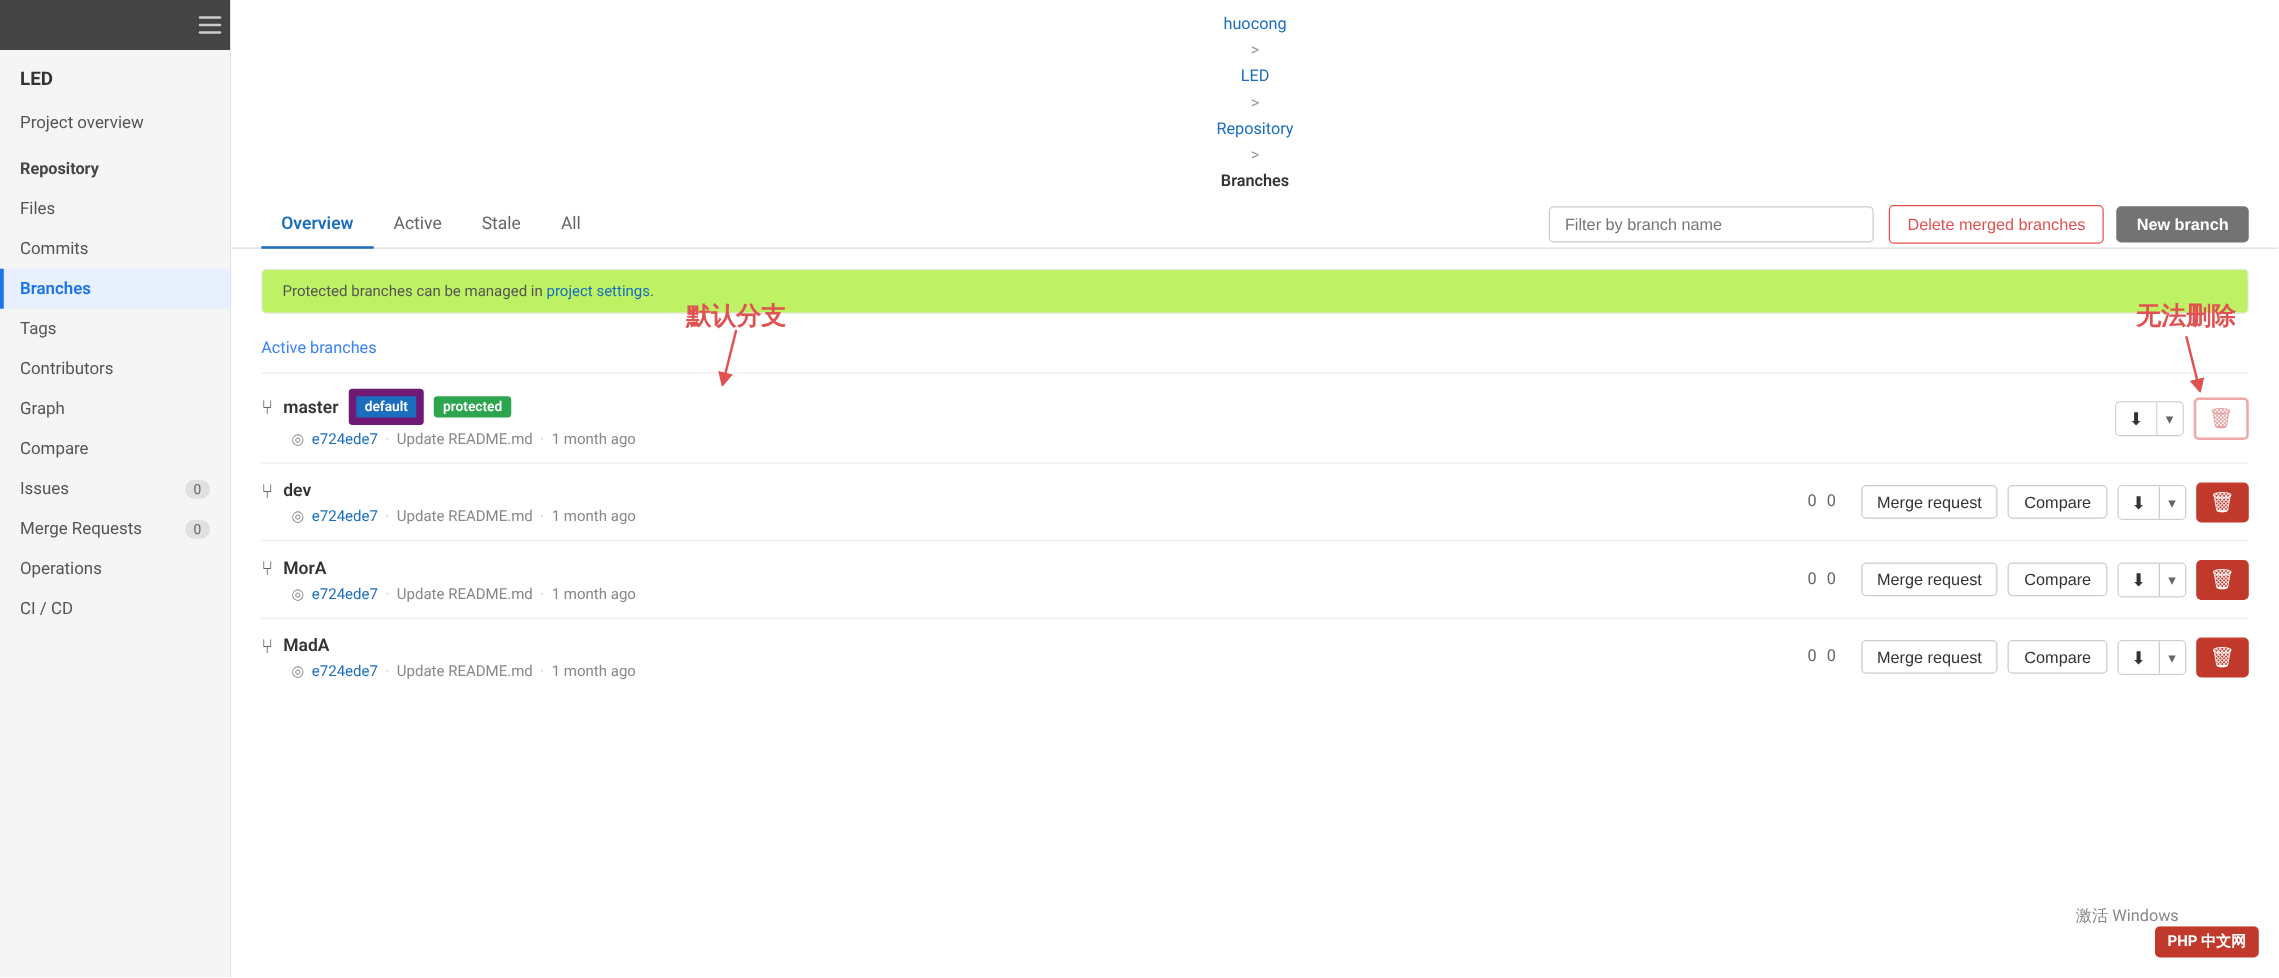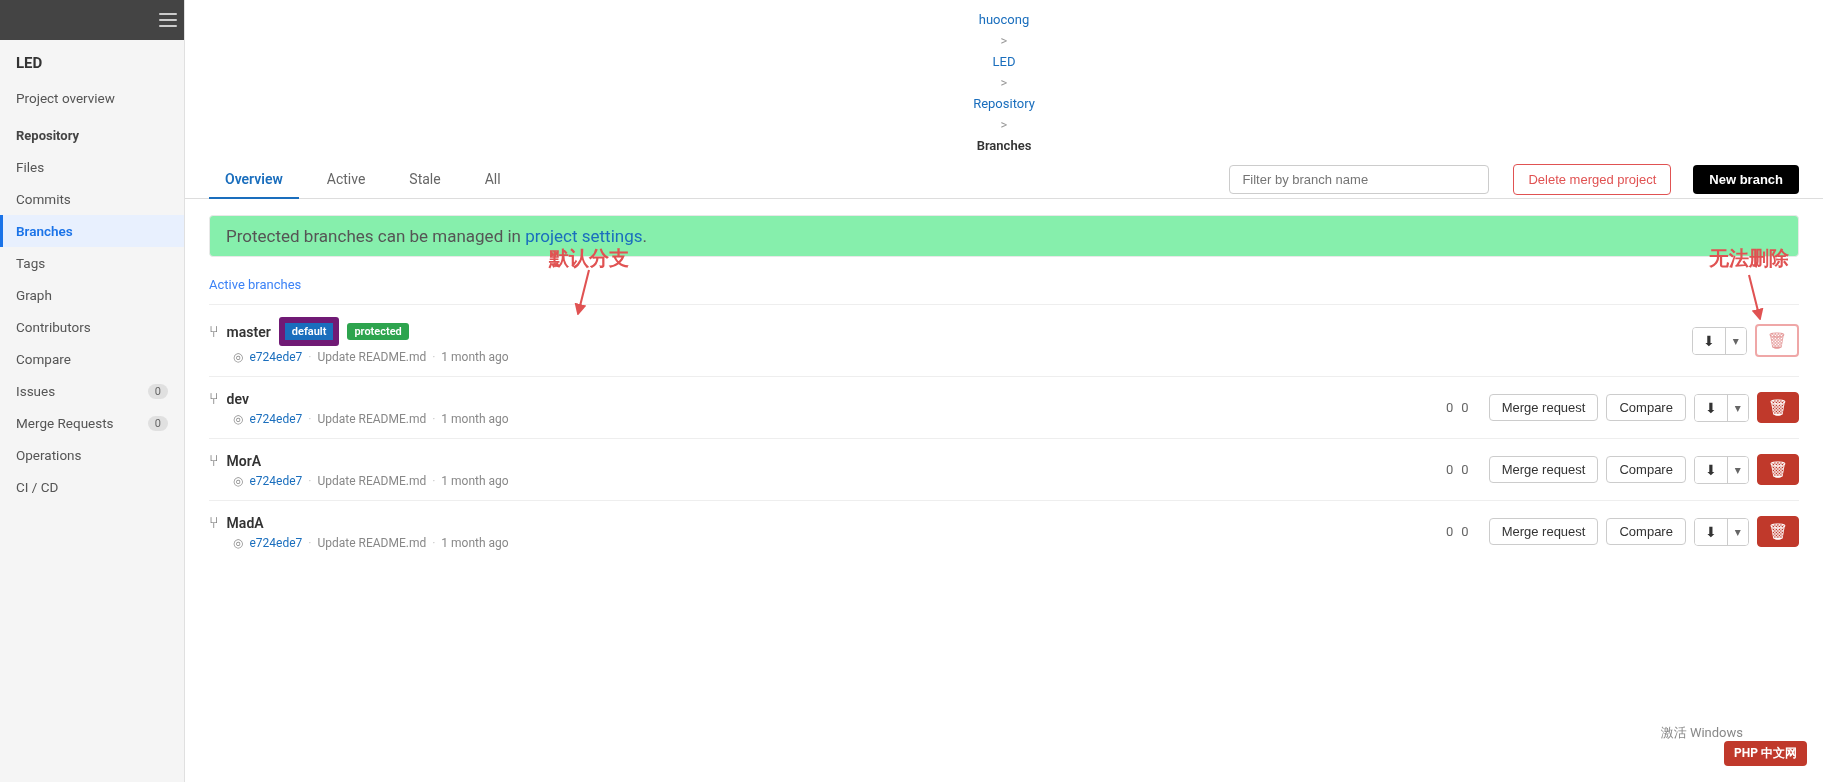--- a/index.html
+++ b/index.html
@@ -103,21 +103,21 @@
     .breadcrumb .sep { color: #999; }
     .breadcrumb .current { font-weight: 600; color: #333; }
 
     
     .tab-bar {
       display: flex;
       align-items: center;
       padding: 0 24px;
       border-bottom: 1px solid #ddd;
       margin-top: 8px;
-      gap: 12px;
+      gap: 0;
     }
     .tab {
       padding: 10px 16px;
       cursor: pointer;
       font-size: 14px;
       color: #666;
       border-bottom: 2px solid transparent;
       margin-bottom: -1px;
     }
     .tab.active {
@@ -143,41 +143,41 @@
       background: #fff;
       color: #e05252;
       font-size: 13px;
       cursor: pointer;
     }
     .btn-new-branch {
       margin-left: 10px;
       padding: 7px 16px;
       border: none;
       border-radius: 4px;
-      background: #000000;
+      background: #737373;
       color: #fff;
       font-size: 13px;
       font-weight: 600;
       cursor: pointer;
     }
 
     
     .content {
       flex: 1;
       overflow-y: auto;
       padding: 16px 24px;
     }
 
     
     .info-bar {
-      background: #86efac;
+      background: #bef264;
       border: 1px solid #e8e8e8;
       border-radius: 4px;
       padding: 10px 16px;
-      font-size: 17px;
+      font-size: 12px;
       color: #555;
       margin-bottom: 20px;
     }
     .info-bar a { color: #1a6ebd; text-decoration: none; }
 
     
     .section-title {
       font-size: 13px;
       color: #3b82f6;
       margin-bottom: 12px;
@@ -353,24 +353,24 @@
     <div class="sidebar-item">
       <span>Commits</span>
     </div>
     <div class="sidebar-item active">
       <span>Branches</span>
     </div>
     <div class="sidebar-item">
       <span>Tags</span>
     </div>
     <div class="sidebar-item">
+      <span>Contributors</span>
+    </div>
+    <div class="sidebar-item">
       <span>Graph</span>
-    </div>
-    <div class="sidebar-item">
-      <span>Contributors</span>
     </div>
     <div class="sidebar-item">
       <span>Compare</span>
     </div>
     <div class="sidebar-item">
       <span>Issues</span>
       <span class="sidebar-badge">0</span>
     </div>
     <div class="sidebar-item">
       <span>Merge Requests</span>
@@ -397,21 +397,21 @@
     <span class="current">Branches</span>
   </div>
 
   <div class="tab-bar">
     <div class="tab active">Overview</div>
     <div class="tab">Active</div>
     <div class="tab">Stale</div>
     <div class="tab">All</div>
     <div class="tab-spacer"></div>
     <input class="filter-input" type="text" placeholder="Filter by branch name" style="">
-    <button class="btn-delete-merged">Delete merged project</button>
+    <button class="btn-delete-merged">Delete merged branches</button>
     <button class="btn-new-branch">New branch</button>
   </div>
 
   <div class="content">
 
     <div class="info-bar">
       <span>Protected branches can be managed in</span>
       <a>project settings</a><span>.</span>
     </div>
 

